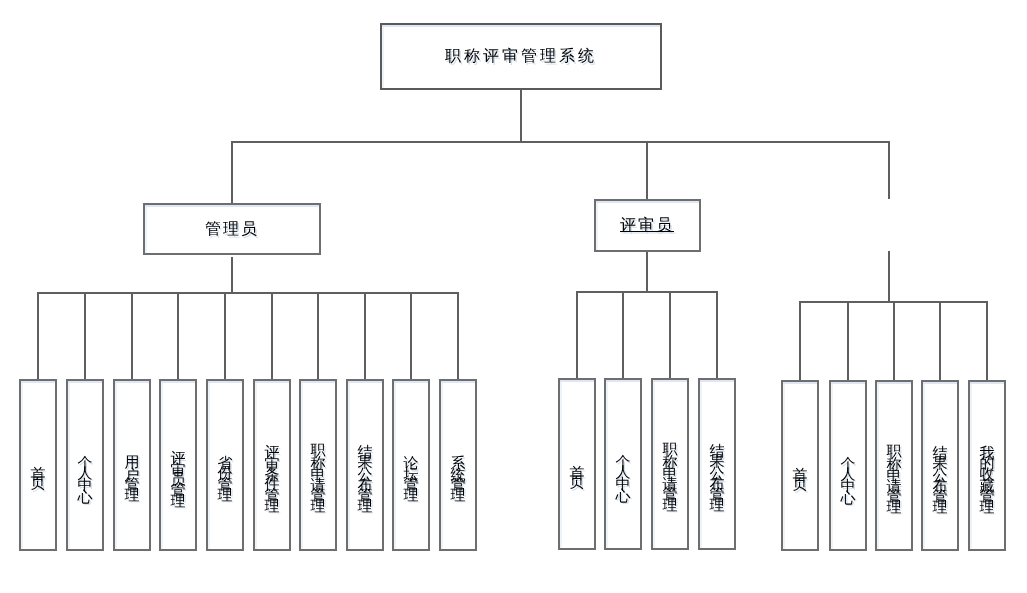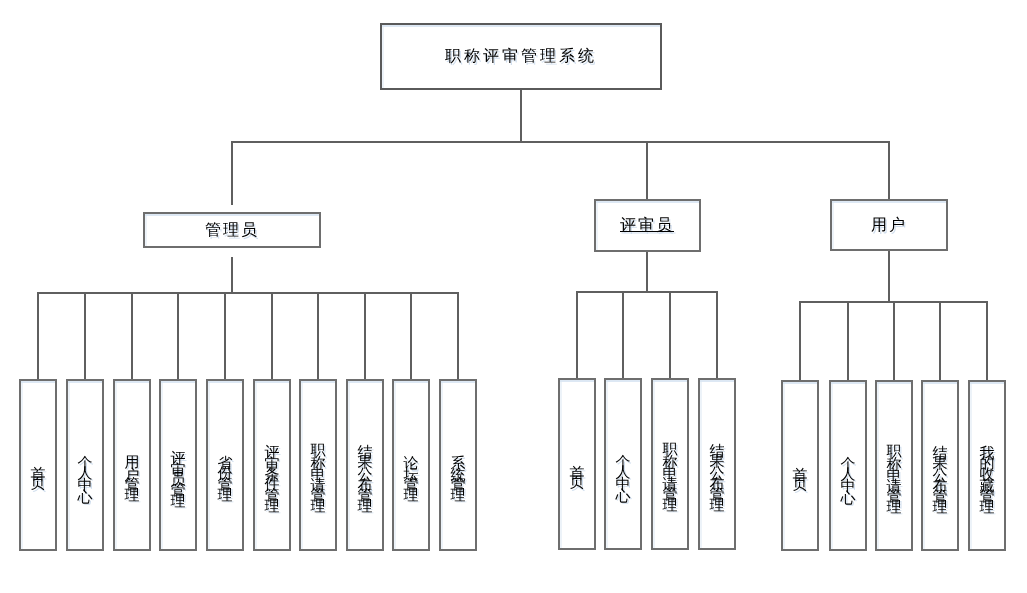--- a/index.html
+++ b/index.html
@@ -45,21 +45,21 @@
   }
 </style>
 </head>
 <body>
 
 <div id="org-chart">
     <div class="node root" style="left: 380px; top: 23px; width: 282px; height: 67px;">职称评审管理系统</div>
     <div class="connector" style="left: 520px; top: 90px; width: 2px; height: 52px;"></div>
     <div class="connector" style="left: 231px; top: 141px; width: 659px; height: 2px;"></div>
     <div class="connector" style="left: 231px; top: 142px; width: 2px; height: 63px;"></div>
-    <div class="node branch" style="left: 143px; top: 212px; width: 178px; height: 36px;">管理员</div>
+    <div class="node branch" style="left: 143px; top: 203px; width: 178px; height: 52px;">管理员</div>
     <div class="connector" style="left: 231px; top: 257px; width: 2px; height: 36px;"></div>
     <div class="connector" style="left: 37px; top: 292px; width: 422px; height: 2px;"></div>
     <div class="connector" style="left: 37px; top: 293px; width: 2px; height: 86px;"></div>
     <div class="node leaf" style="left: 19px; top: 379px; width: 38px; height: 172px;">首页</div>
     <div class="connector" style="left: 84px; top: 293px; width: 2px; height: 86px;"></div>
     <div class="node leaf" style="left: 66px; top: 379px; width: 38px; height: 172px;">个人中心</div>
     <div class="connector" style="left: 131px; top: 293px; width: 2px; height: 86px;"></div>
     <div class="node leaf" style="left: 113px; top: 379px; width: 38px; height: 172px;">用户管理</div>
     <div class="connector" style="left: 177px; top: 293px; width: 2px; height: 86px;"></div>
     <div class="node leaf" style="left: 159px; top: 379px; width: 38px; height: 172px;">评审员管理</div>
@@ -81,21 +81,20 @@
     <div class="connector" style="left: 576px; top: 291px; width: 142px; height: 2px;"></div>
     <div class="connector" style="left: 576px; top: 292px; width: 2px; height: 86px;"></div>
     <div class="node leaf" style="left: 558px; top: 378px; width: 38px; height: 172px;">首页</div>
     <div class="connector" style="left: 622px; top: 292px; width: 2px; height: 86px;"></div>
     <div class="node leaf" style="left: 604px; top: 378px; width: 38px; height: 172px;">个人中心</div>
     <div class="connector" style="left: 669px; top: 292px; width: 2px; height: 86px;"></div>
     <div class="node leaf" style="left: 651px; top: 378px; width: 38px; height: 172px;">职称申请管理</div>
     <div class="connector" style="left: 716px; top: 292px; width: 2px; height: 86px;"></div>
     <div class="node leaf" style="left: 698px; top: 378px; width: 38px; height: 172px;">结果公布管理</div>
     <div class="connector" style="left: 888px; top: 142px; width: 2px; height: 57px;"></div>
-    <div class="node branch" style="left: 830px; top: 199px; width: 118px; height: 52px;">用户</div>
     <div class="connector" style="left: 888px; top: 251px; width: 2px; height: 51px;"></div>
     <div class="connector" style="left: 799px; top: 301px; width: 189px; height: 2px;"></div>
     <div class="connector" style="left: 799px; top: 302px; width: 2px; height: 78px;"></div>
     <div class="node leaf" style="left: 781px; top: 380px; width: 38px; height: 171px;">首页</div>
     <div class="connector" style="left: 847px; top: 302px; width: 2px; height: 78px;"></div>
     <div class="node leaf" style="left: 829px; top: 380px; width: 38px; height: 171px;">个人中心</div>
     <div class="connector" style="left: 893px; top: 302px; width: 2px; height: 78px;"></div>
     <div class="node leaf" style="left: 875px; top: 380px; width: 38px; height: 171px;">职称申请管理</div>
     <div class="connector" style="left: 939px; top: 302px; width: 2px; height: 78px;"></div>
     <div class="node leaf" style="left: 921px; top: 380px; width: 38px; height: 171px;">结果公布管理</div>

